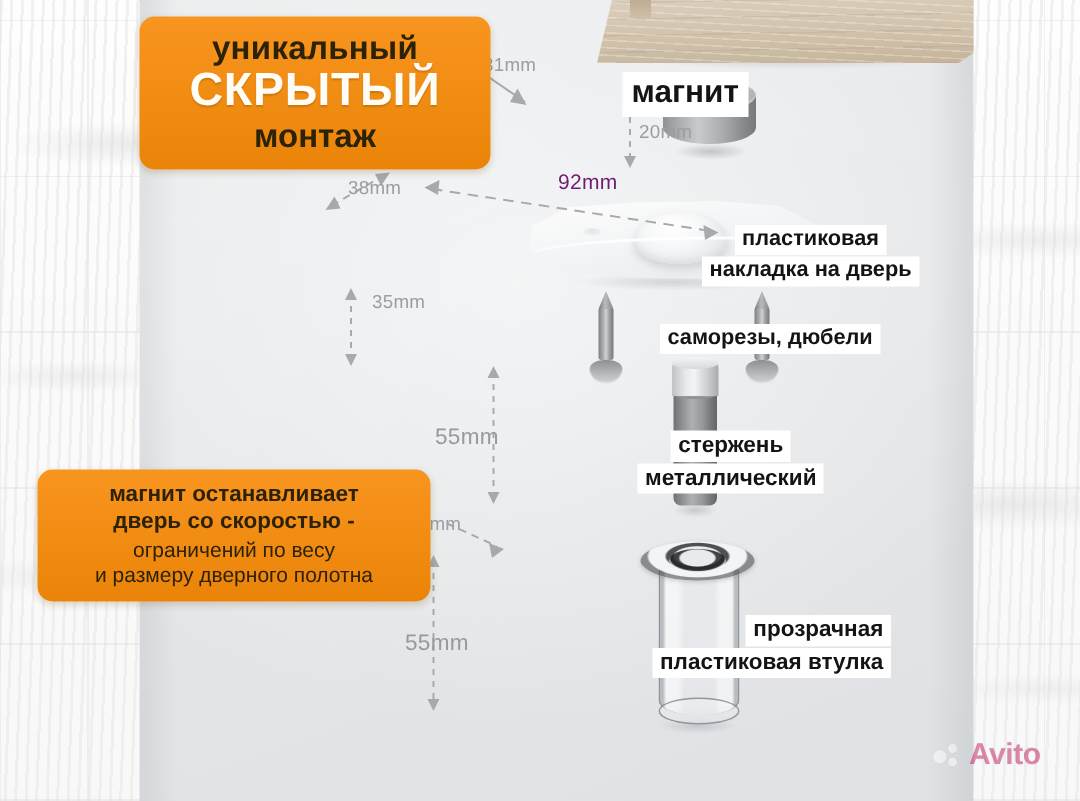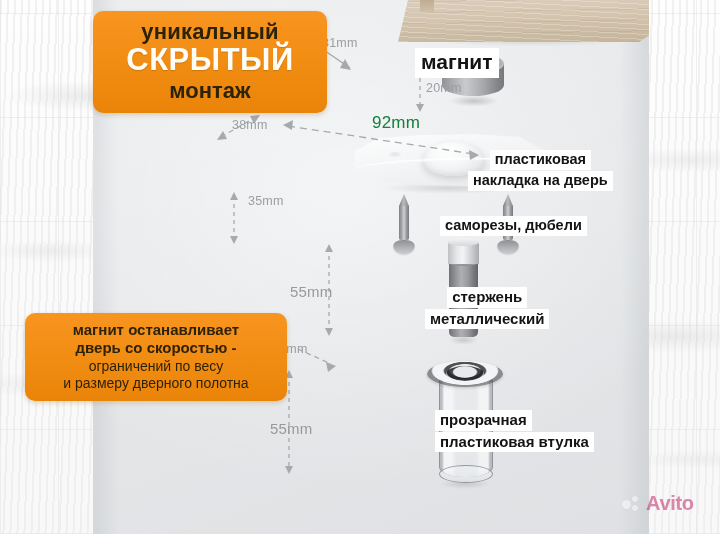--- a/index.html
+++ b/index.html
@@ -96,27 +96,27 @@
     font-weight:bold;padding:1px 5px 2px;line-height:1.18;white-space:nowrap;
   }
   #tag-magnet{left:415px;top:48px;}
   #tag-magnet span{font-size:21px;padding:2px 6px 3px;}
   #tag-plate{left:468px;top:150px;text-align:center;}
   #tag-plate span{font-size:14.5px;}
   #tag-screws{left:440px;top:216px;}
   #tag-screws span{font-size:14.5px;}
   #tag-rod{left:425px;top:287px;text-align:center;}
   #tag-rod span{font-size:15px;}
-  #tag-sleeve{left:435px;top:410px;text-align:left;}
+  #tag-sleeve{left:435px;top:410px;text-align:right;}
   #tag-sleeve span{font-size:15px;}
   .tag .r2{margin-top:1px;}
 
   
   .dim{position:absolute;color:#9b9ea2;font-size:12.5px;letter-spacing:.2px;white-space:nowrap;}
-  .dim.big{font-size:17px;color:#15803d;}
+  .dim.big{font-size:14px;color:#701a75;}
   .dim.mid{font-size:15px;color:#97999d;}
 
   
   svg.overlay{position:absolute;left:0;top:0;width:556px;height:534px;overflow:visible;}
 
   
   .magnet{position:absolute;left:349px;top:53px;width:62px;height:52px;}
   .magnet .body{
     position:absolute;left:0;top:10px;width:62px;height:33px;
     background:linear-gradient(90deg,#8f9195 0%,#a9abaf 16%,#c8cacd 38%,#a7a9ad 66%,#85878b 88%,#76787c 100%);

